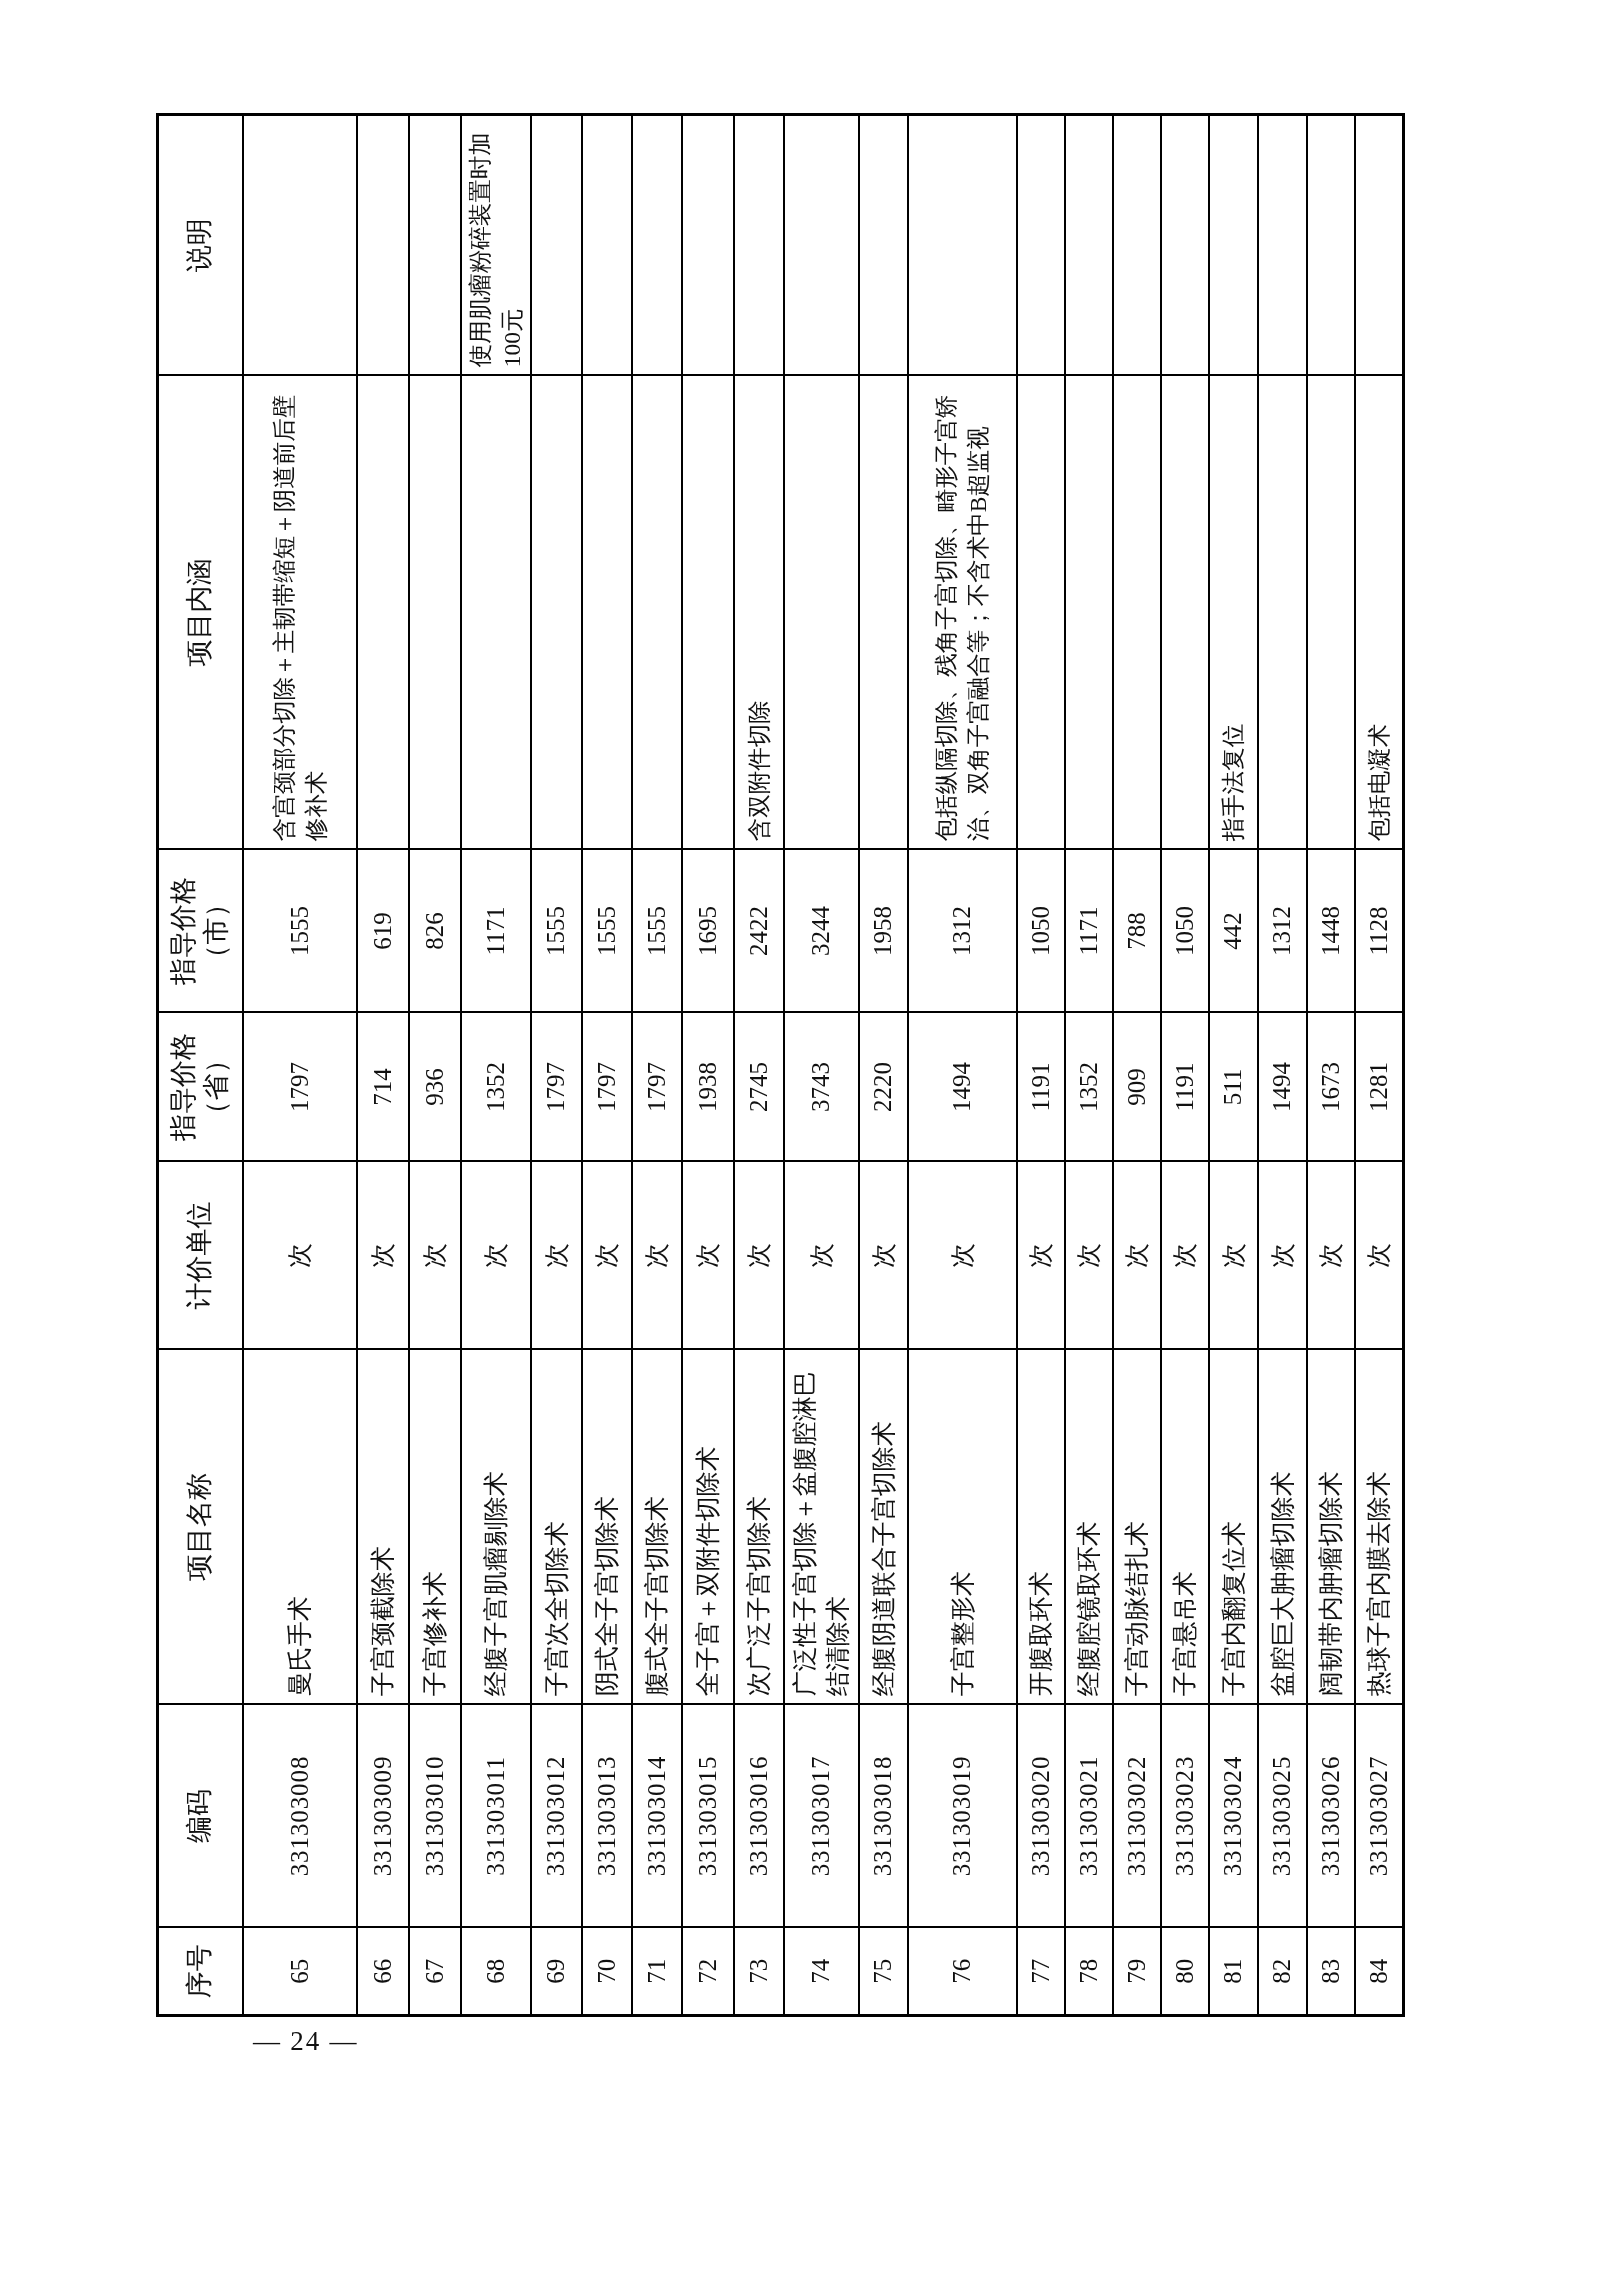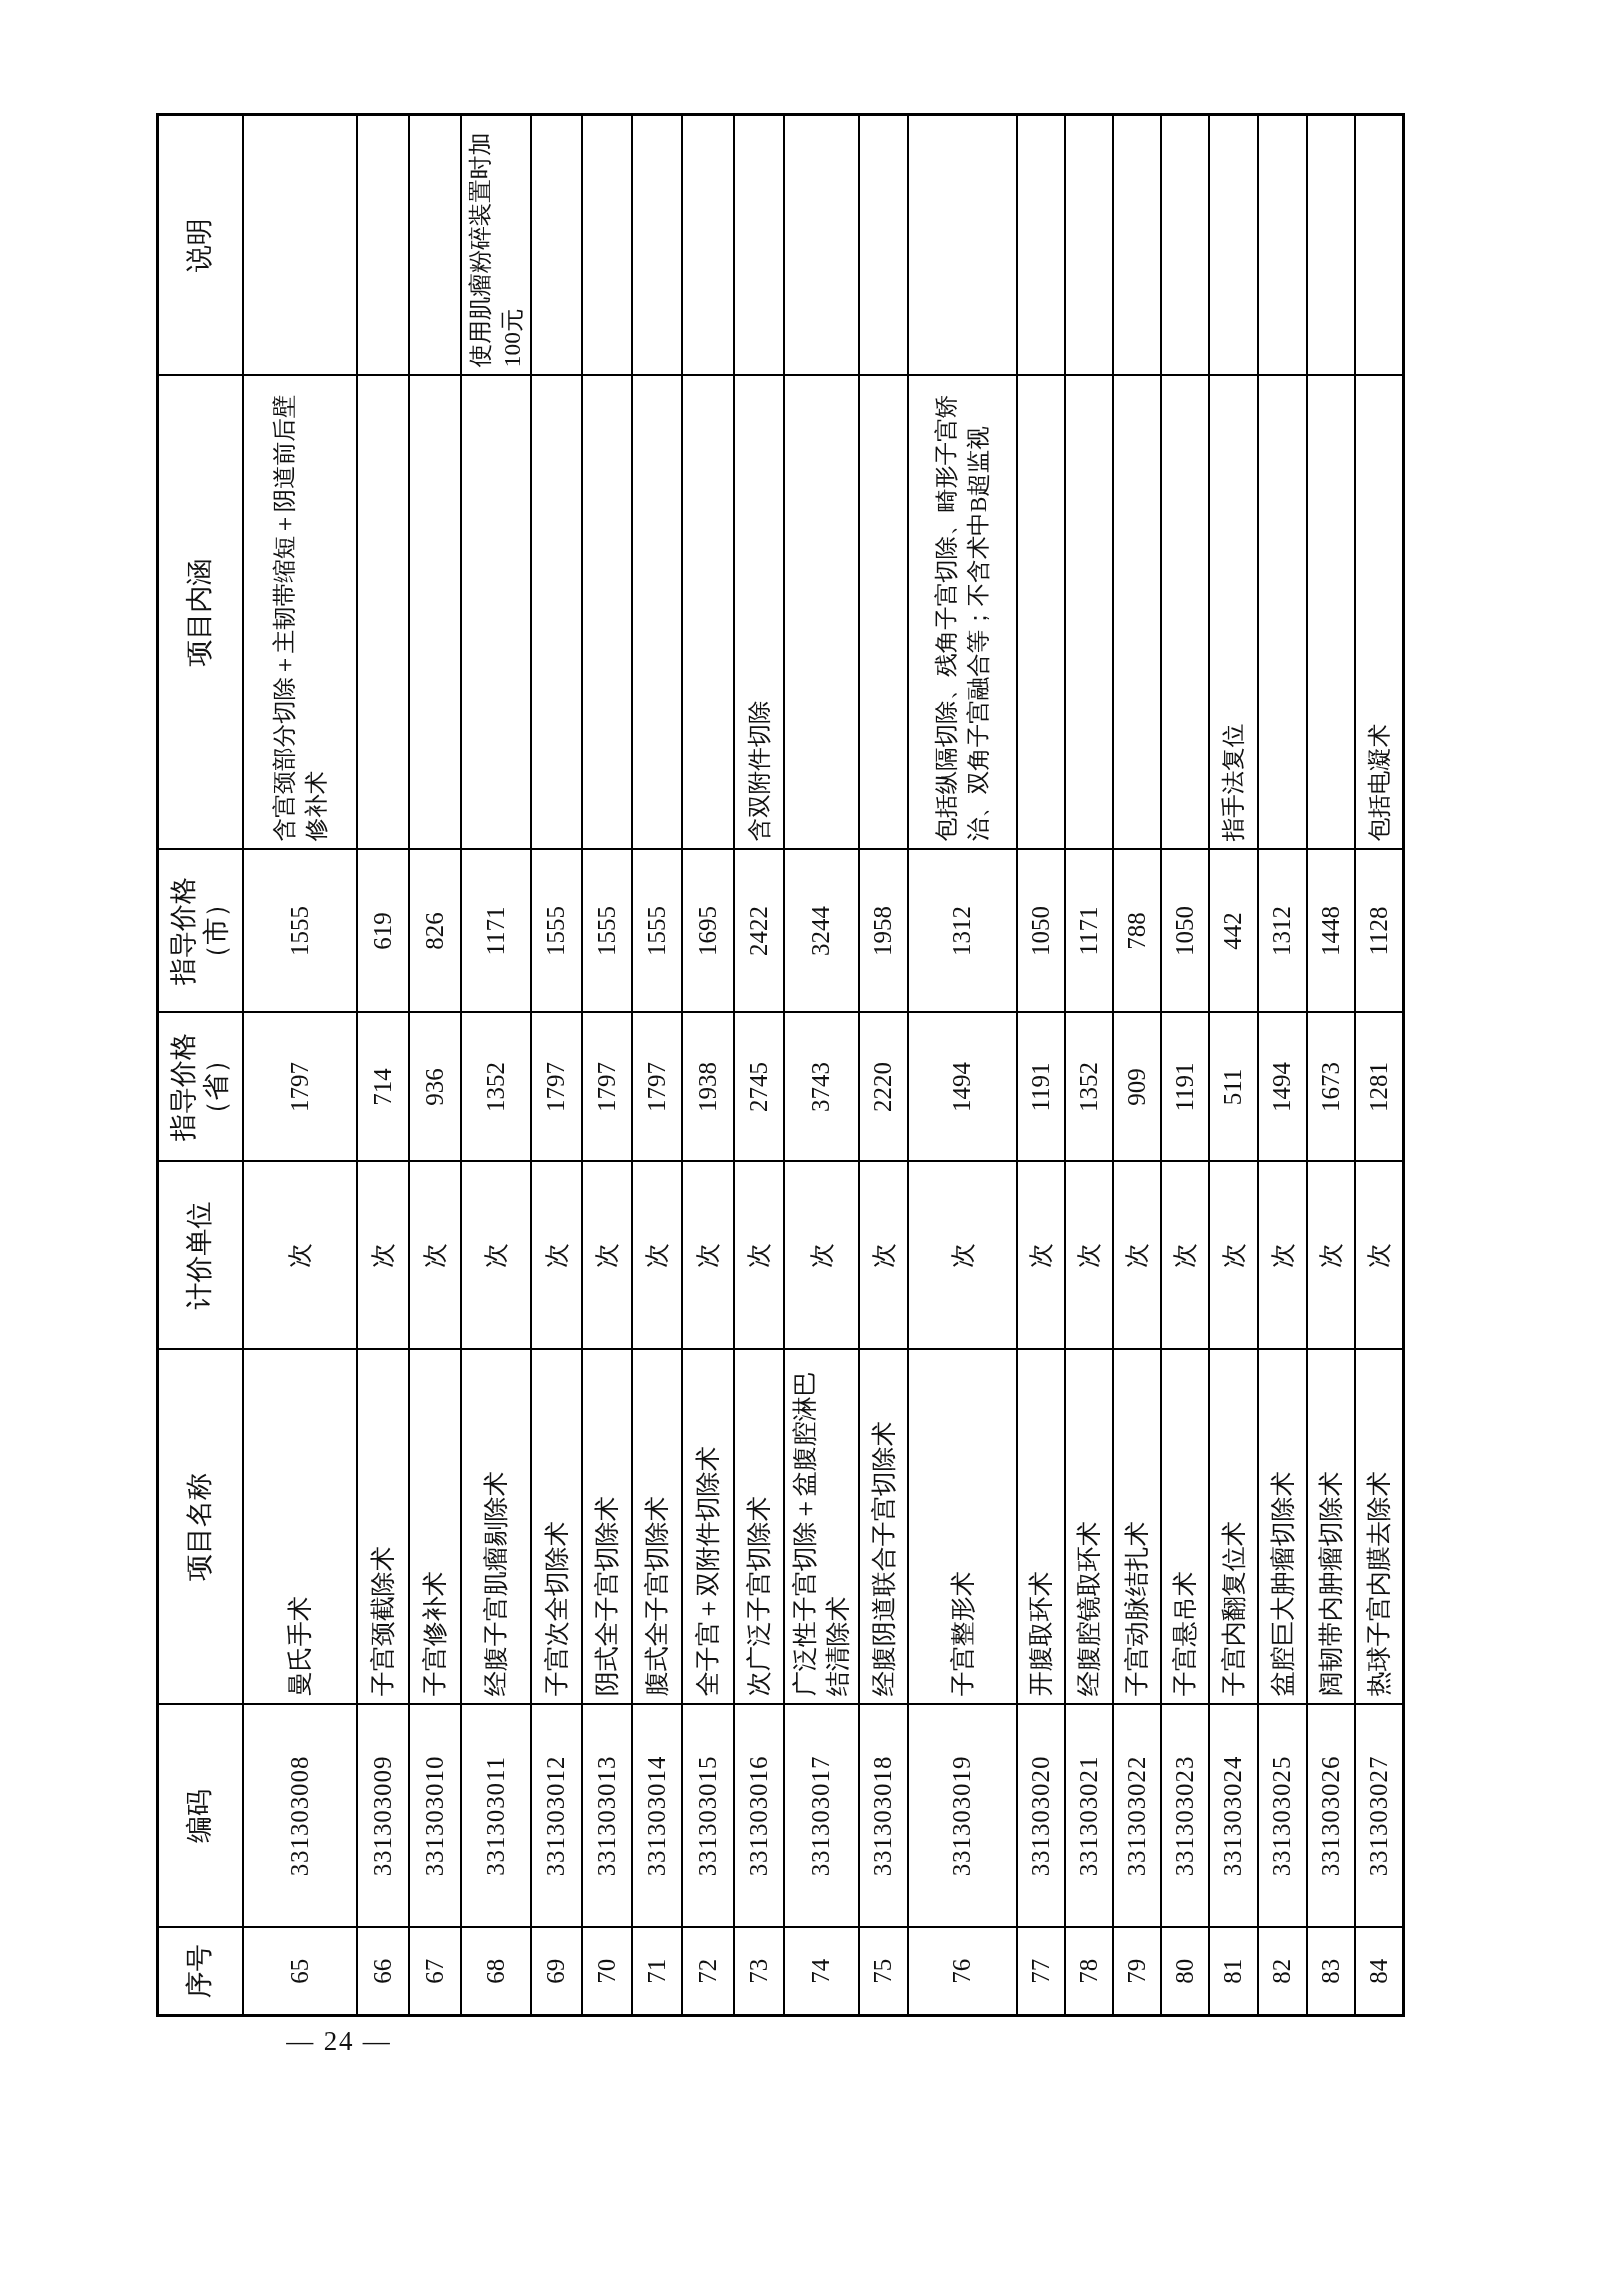--- a/index.html
+++ b/index.html
@@ -31,21 +31,21 @@
   td{vertical-align:middle;}
   td.c-seq{text-align:center;font-size:25px;}
   td.c-code{text-align:center;font-size:25px;letter-spacing:0.9px;}
   td.c-name{text-align:left;font-size:25px;line-height:33px;padding-left:11px;}
   td.c-unit{text-align:center;font-size:25px;}
   td.c-prov,td.c-city{text-align:center;font-size:25px;}
   td.c-content,td.c-note{text-align:left;font-size:23.5px;line-height:32px;padding-left:11px;padding-right:9px;}
 
   .page-number{
     position:absolute;left:253px;top:2026px;width:172px;
-    text-align:center;font-size:27px;letter-spacing:1.8px;color:#111;
+    font-size:27px;letter-spacing:1.8px;color:#111;
   }
 </style>
 </head>
 <body>
 
 <div class="sheet">
 
   <div class="rot-wrap">
     <table class="tariff">
       <colgroup>

